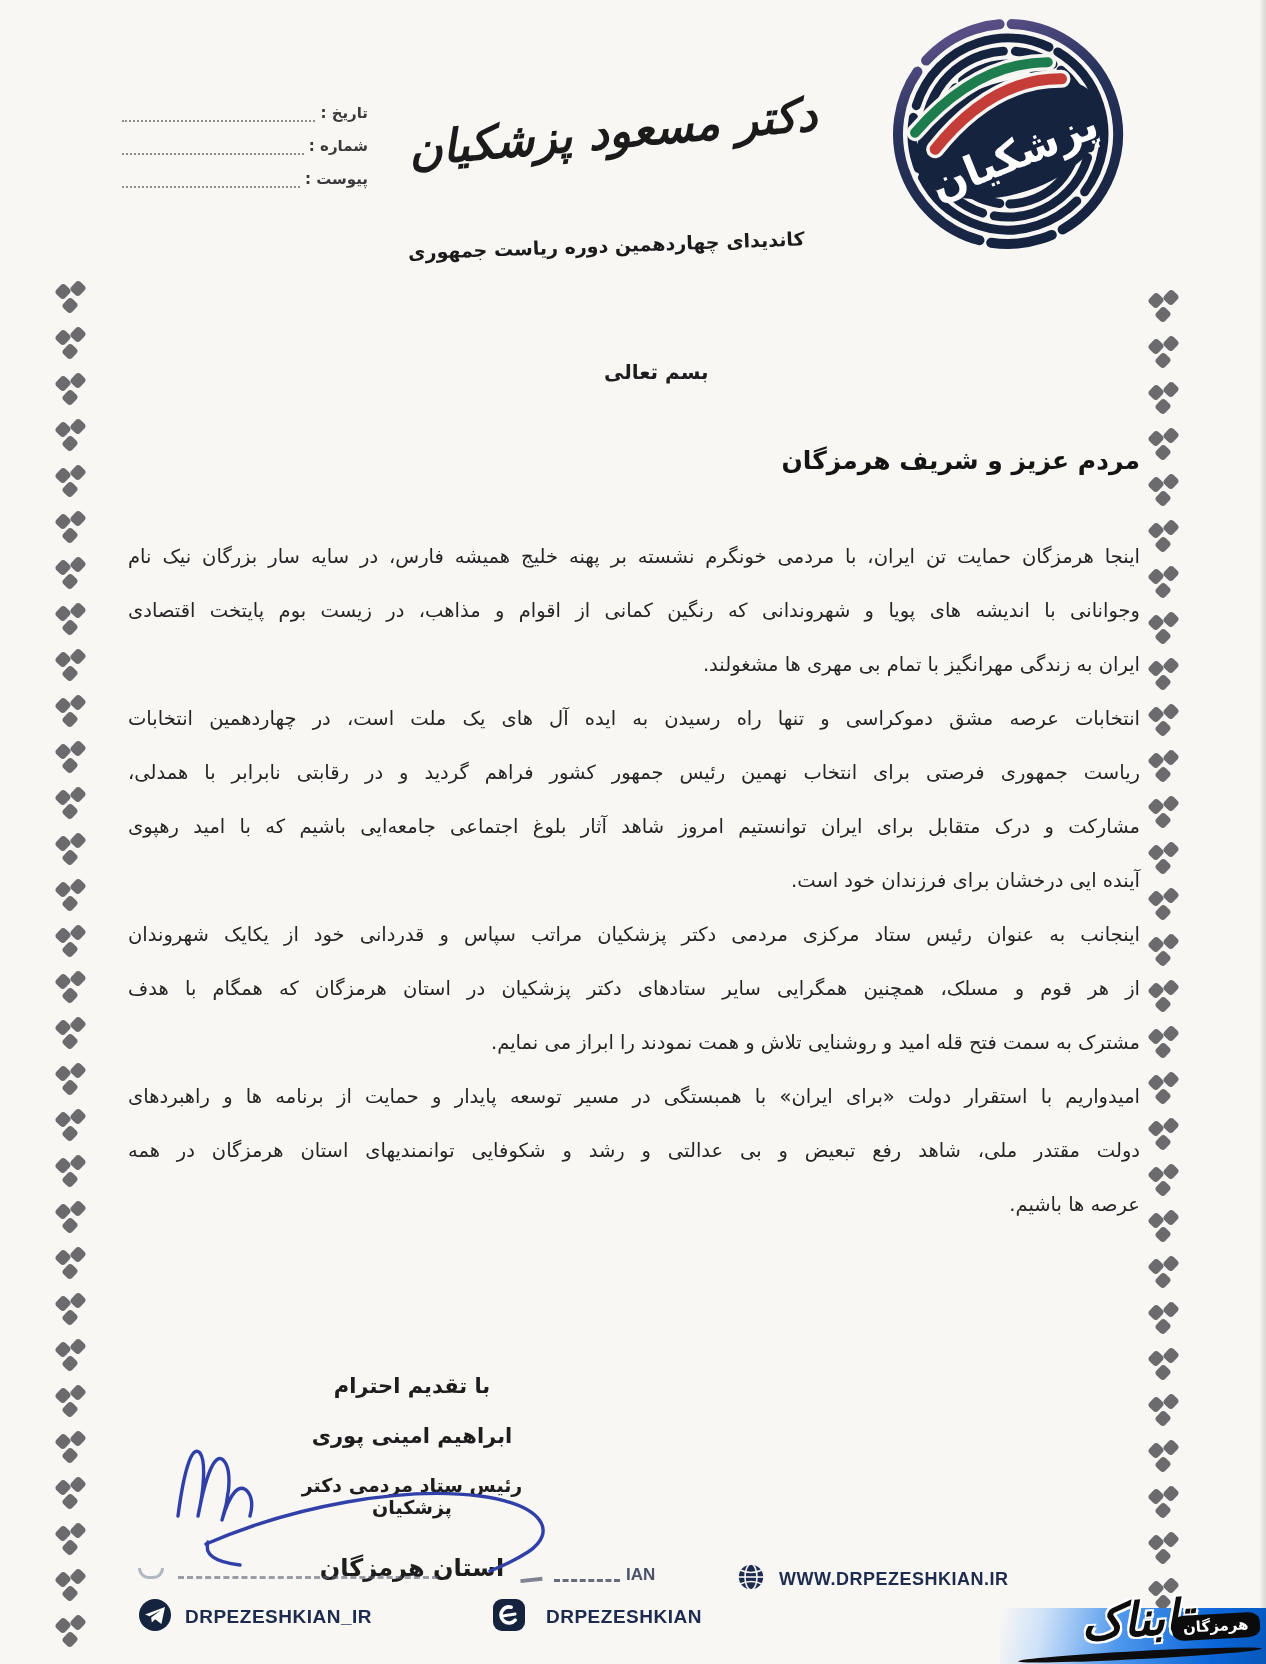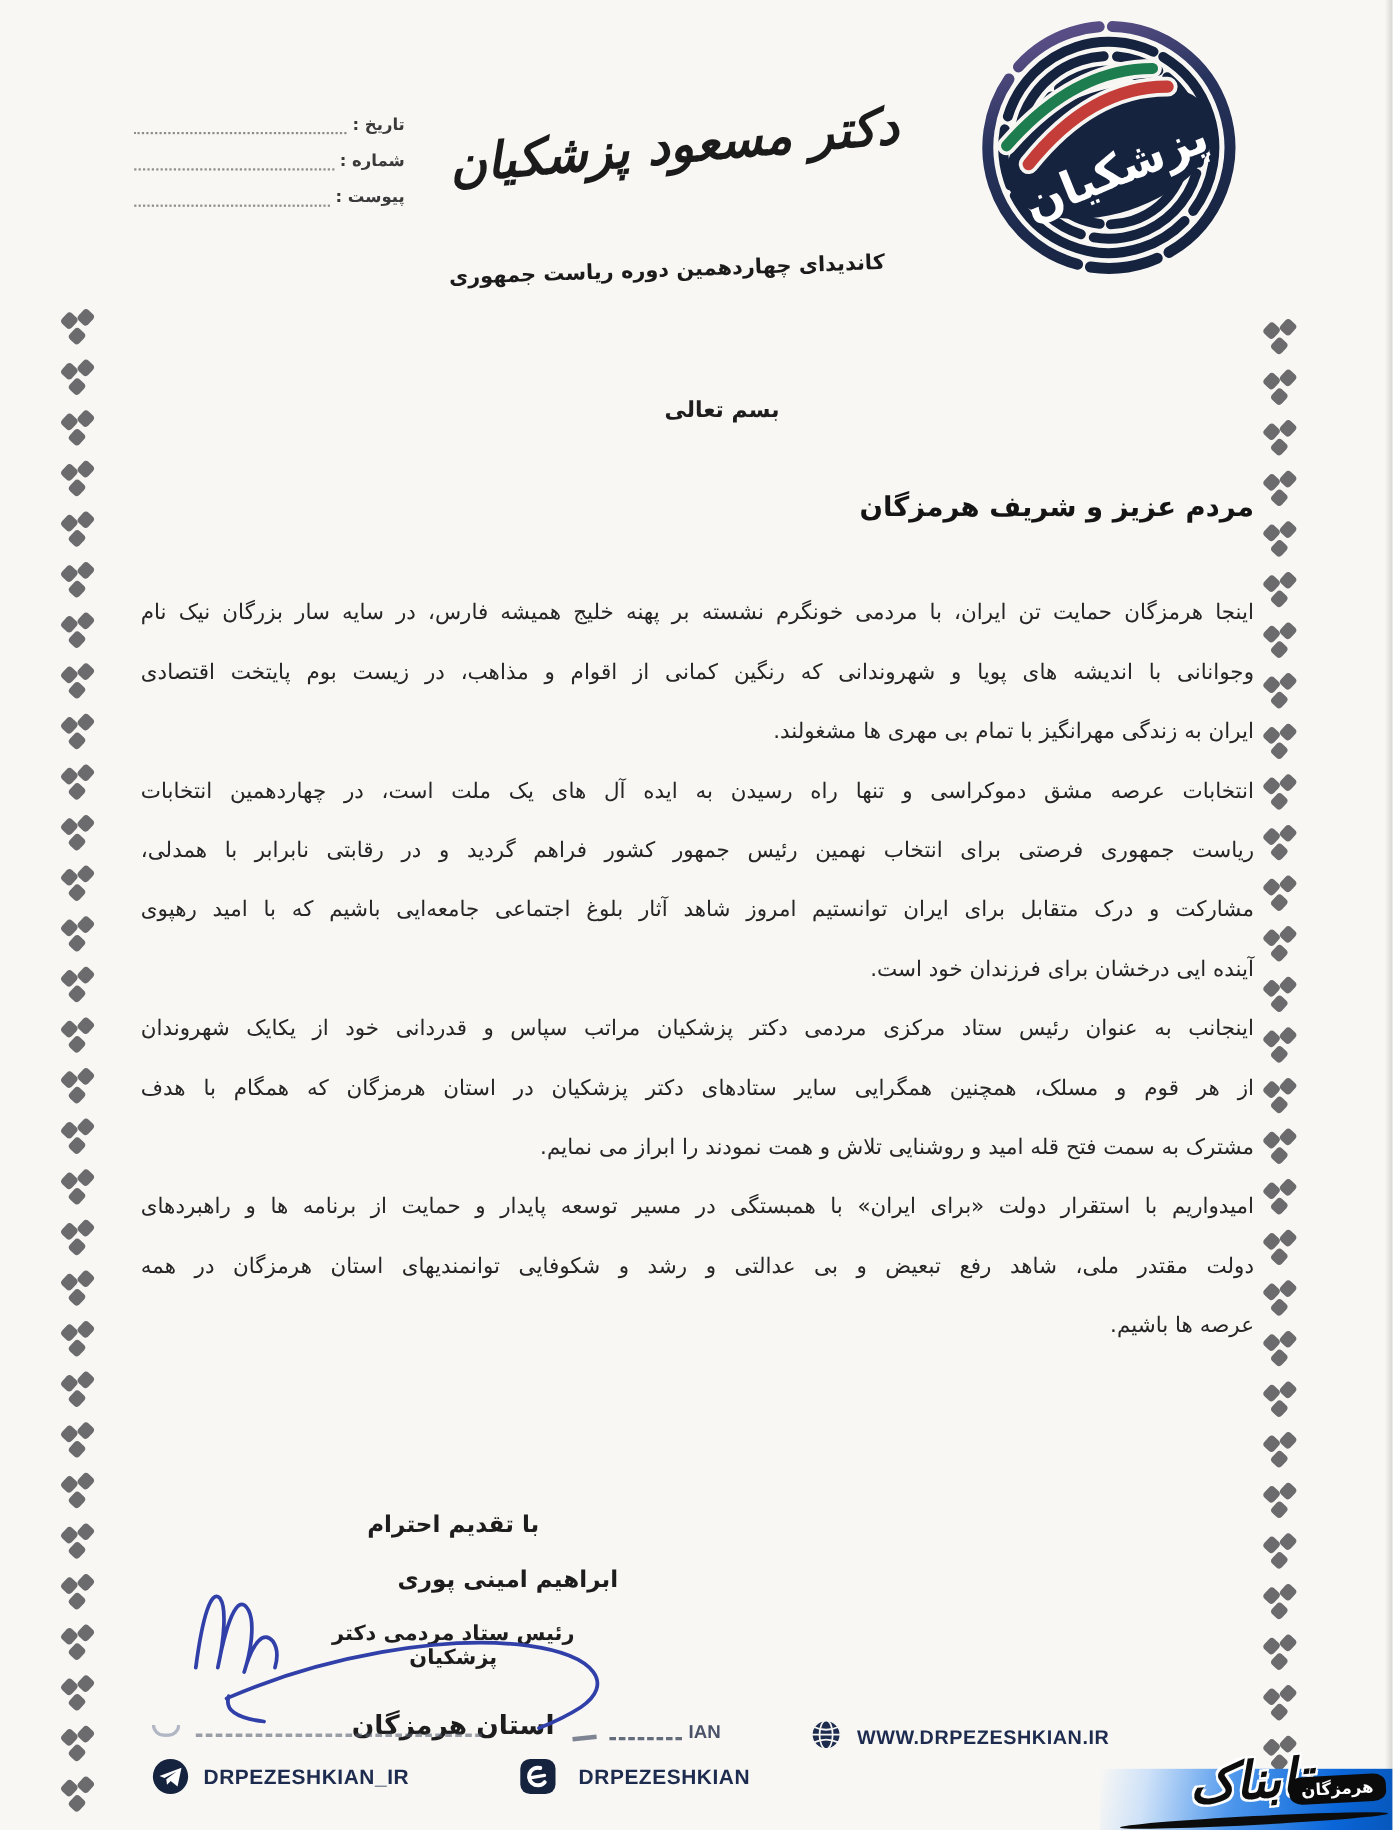--- a/index.html
+++ b/index.html
@@ -36,21 +36,21 @@
   .letter-body{position:absolute;left:128px;top:446px;width:1012px;direction:rtl;}
   .letter-heading{font-size:25px;font-weight:bold;text-align:right;color:#151515;margin:0 0 55px 0;}
   .pline{font-size:19.5px;line-height:54px;height:54px;overflow:visible;
     text-align:justify;text-align-last:justify;color:#262626;}
   .pline-last{text-align-last:right;}
 
   
   .closing{position:absolute;left:262px;top:1374px;width:300px;text-align:center;
     direction:rtl;font-weight:bold;color:#1d1d1d;}
   .closing-salutation{font-size:21px;}
-  .closing-name{font-size:21px;margin-top:26px;text-align:right;}
+  .closing-name{font-size:21px;margin-top:26px;}
   .closing-title{font-size:19px;margin-top:26px;}
   .closing-region{font-size:24px;margin-top:36px;}
 
   .signature{position:absolute;left:148px;top:1424px;z-index:3;}
 
   
   .motif{position:absolute;width:28px;height:32px;z-index:1;}
   .motif span{position:absolute;width:12px;height:13px;background:#57575a;border-radius:3.5px;
     transform:rotate(43deg);opacity:.88;}
   .motif span:nth-child(1){left:0;top:3px;}
@@ -62,21 +62,21 @@
   .faded-curve{width:26px;height:11px;border:3px solid #9aa3b5;border-top:none;
     border-radius:0 0 14px 14px;box-sizing:border-box;}
   .faded-dashes{flex:1;margin-left:14px;border-bottom:3.5px dashed #5b6372;height:8px;opacity:.8;}
   .faded-mid{position:absolute;left:520px;top:1568px;width:150px;display:flex;align-items:flex-end;opacity:.85;}
   .faded-tick{width:22px;border-bottom:4px solid #6a7183;height:8px;transform:rotate(-6deg);}
   .faded-dashes2{width:66px;margin:0 6px 0 12px;border-bottom:3.5px dashed #4c5568;height:8px;}
   .faded-text{font-family:"Liberation Sans",sans-serif;font-weight:bold;font-size:17px;color:#2b3650;line-height:14px;}
   .website-group,.telegram-group,.eitaa-group{position:absolute;display:flex;align-items:center;gap:13px;}
   .website-group{left:736px;top:1562px;}
   .telegram-group{left:138px;top:1598px;}
-  .eitaa-group{left:472px;top:1598px;gap:20px;}
+  .eitaa-group{left:492px;top:1598px;gap:20px;}
   .footer-handle{font-family:"Liberation Sans",sans-serif;font-weight:bold;font-size:19px;
     color:#1d2b4e;letter-spacing:.5px;}
   .website-group .footer-handle{font-size:18px;}
 
   
   .watermark{position:absolute;left:1000px;top:1608px;width:266px;height:56px;z-index:5;
     background:linear-gradient(100deg,rgba(248,247,244,0) 0%,#cfe2f8 16%,#4e97ec 45%,#0a66d8 80%,#0757bb 100%);}
   .watermark::after{content:"";position:absolute;right:4px;bottom:5px;width:244px;height:8px;
     background:#0c0c0c;border-radius:50%;transform:rotate(-3deg);}
   .tabnak-main{position:absolute;right:74px;top:-16px;font-size:47px;font-weight:bold;font-style:italic;

